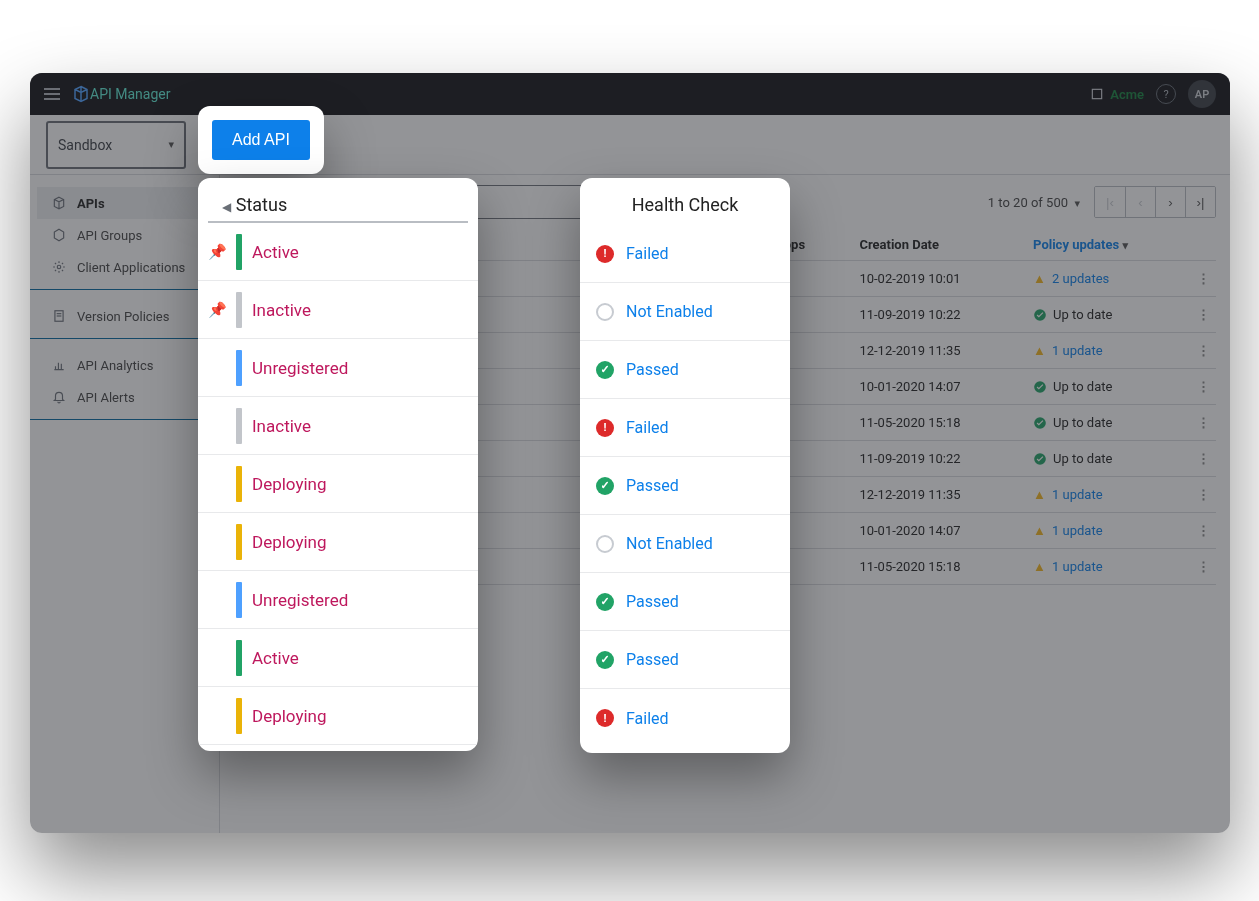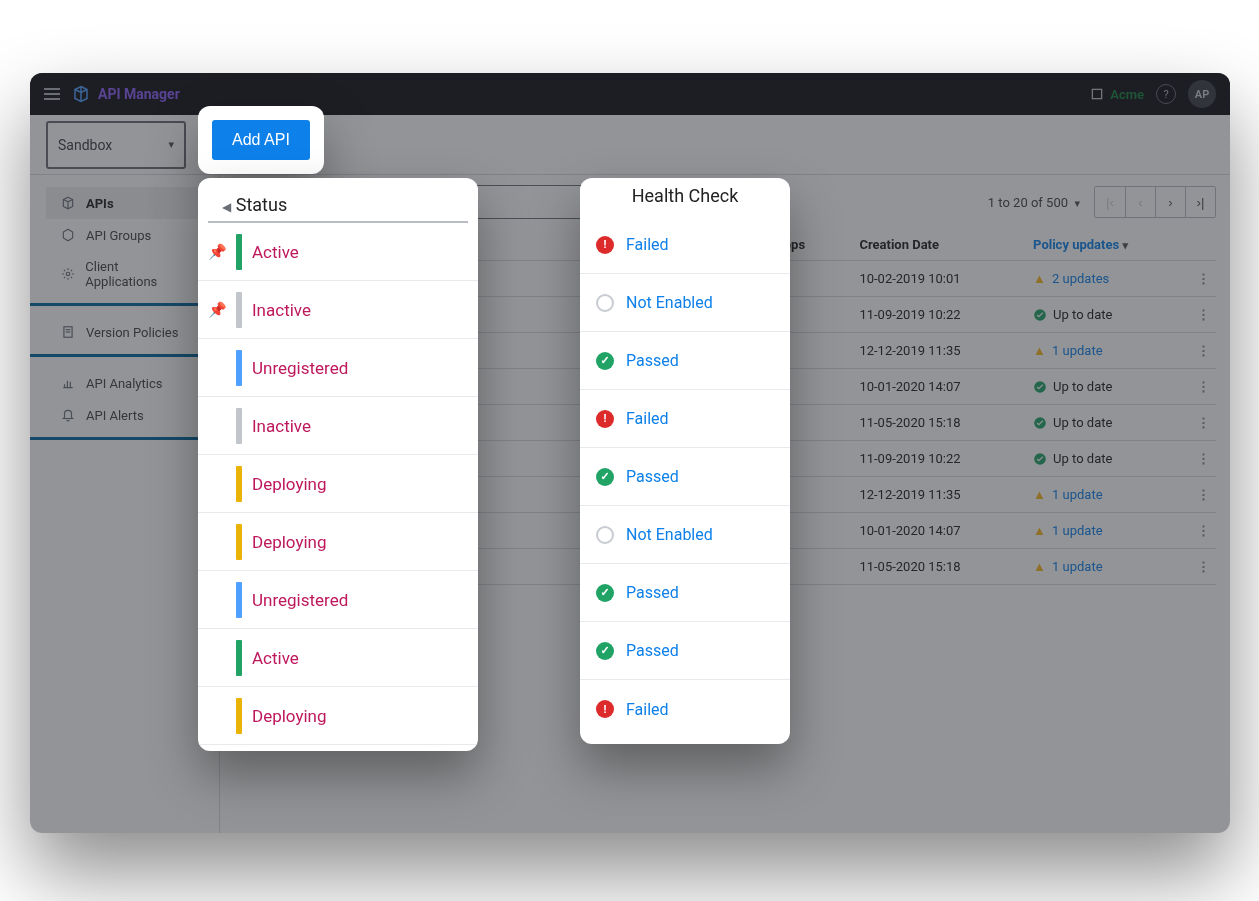--- a/index.html
+++ b/index.html
@@ -18,34 +18,34 @@
     --grey:#c2c5ca;
     --overlay:rgba(40,42,47,0.5);
     font-family:-apple-system,BlinkMacSystemFont,"Segoe UI",Roboto,Arial,sans-serif;
   }
   *{box-sizing:border-box}
   body{margin:0;background:#fff;color:#222;height:901px;width:1259px;overflow:hidden;position:relative}
   .window{position:absolute;left:30px;top:73px;width:1200px;height:760px;border-radius:12px;overflow:hidden;background:#fff;box-shadow:0 40px 80px rgba(0,0,0,0.45)}
   .header{height:42px;background:var(--header-bg);display:flex;align-items:center;color:#e8eaed;padding:0 14px;gap:12px;font-size:14px}
   .header .hamburger{display:flex;flex-direction:column;gap:3px;cursor:pointer}
   .header .hamburger span{display:block;width:16px;height:2px;background:#aeb3ba}
-  .header .app-title{font-weight:700;color:#8b5cf6;display:flex;align-items:center;gap:8px}
+  .header .app-title{font-weight:400;color:#5eead4;display:flex;align-items:center;gap:0}
   .header .spacer{flex:1}
   .header .org{display:flex;align-items:center;gap:6px;font-weight:600;color:#15803d;font-size:13px}
   .header .help{width:20px;height:20px;border-radius:50%;border:1px solid #666c74;display:flex;align-items:center;justify-content:center;font-size:11px;color:#aeb3ba;cursor:pointer}
   .header .avatar{width:28px;height:28px;border-radius:50%;background:#3a3e44;color:#cfd2d7;display:flex;align-items:center;justify-content:center;font-size:11px;font-weight:600}
 
   .toolbar{height:60px;display:flex;align-items:center;padding:0 16px;gap:14px;border-bottom:1px solid var(--border)}
   .select{height:48px;border:2px solid #6a6f77;border-radius:3px;background:#fff;display:flex;align-items:center;padding:0 10px;font-size:14px;min-width:140px;justify-content:space-between;color:#3a3e44;cursor:pointer}
   .chev{font-size:11px;color:#555}
   .btn-primary{height:34px;padding:0 18px;background:var(--accent);color:#fff;border:none;border-radius:3px;font-size:14px;font-weight:500;cursor:pointer}
 
   .body{display:flex;height:calc(100% - 42px - 60px)}
   .sidebar{width:190px;border-right:1px solid var(--border);padding-top:6px}
-  .side-group{padding:6px 16px;border-bottom:3px solid #0369a1;margin-bottom:4px}
+  .side-group{padding:6px 7px;border-bottom:1px solid #0369a1;margin-bottom:4px}
   .side-item{display:flex;align-items:center;gap:10px;padding:8px 14px;font-size:13px;color:#444;cursor:pointer}
   .side-item.active{background:#eceef0;font-weight:700;color:#222}
   .side-ico{width:16px;height:16px;display:flex;align-items:center;justify-content:center;color:#6b7079}
 
   .main{flex:1;padding:10px 14px;overflow:hidden}
   .main-top{display:flex;align-items:center;gap:14px;margin-bottom:10px}
   .search{flex:0 0 410px;height:34px;border:1px solid #6e737b;border-radius:2px;display:flex;align-items:center;padding:0 10px;gap:8px;color:#666}
   .search input{border:none;outline:none;flex:1;font-size:14px;background:transparent}
   .pager-label{font-size:13px;color:#444}
   .pager{display:flex;border:1px solid #b8bcc2;border-radius:2px;overflow:hidden}
@@ -64,21 +64,21 @@
   .ok-ico{color:var(--green)}
   .more{color:#888;font-weight:700;cursor:pointer;text-align:center}
 
   
   .dim{position:absolute;inset:0;background:var(--overlay)}
 
   
   .card{position:absolute;background:#fff;border-radius:12px;box-shadow:0 24px 50px rgba(0,0,0,0.35);overflow:hidden}
   .card-add{left:198px;top:106px;padding:14px}
   .card-status{left:198px;top:178px;width:280px;padding:16px 0 6px 0}
-  .card-health{left:580px;top:178px;width:210px;padding:7px 0 6px 0}
+  .card-health{left:580px;top:178px;width:210px;padding:16px 0 6px 0}
   .card h3{margin:0 0 6px 16px;font-size:18px;font-weight:400}
   .card h3.center{text-align:center;margin:0 0 10px 0}
   .hr{height:2px;background:#b9bdc3;margin:4px 10px 0 10px}
   .status-row{display:flex;align-items:center;height:58px;border-bottom:1px solid #e8e9eb;padding-left:10px;gap:10px}
   .pin{width:18px;text-align:center;color:var(--yellow);font-size:15px}
   .bar{width:6px;height:36px;border-radius:1px}
   .bar.green{background:var(--green)}
   .bar.grey{background:var(--grey)}
   .bar.blue{background:var(--blue)}
   .bar.yellow{background:#eab308}

